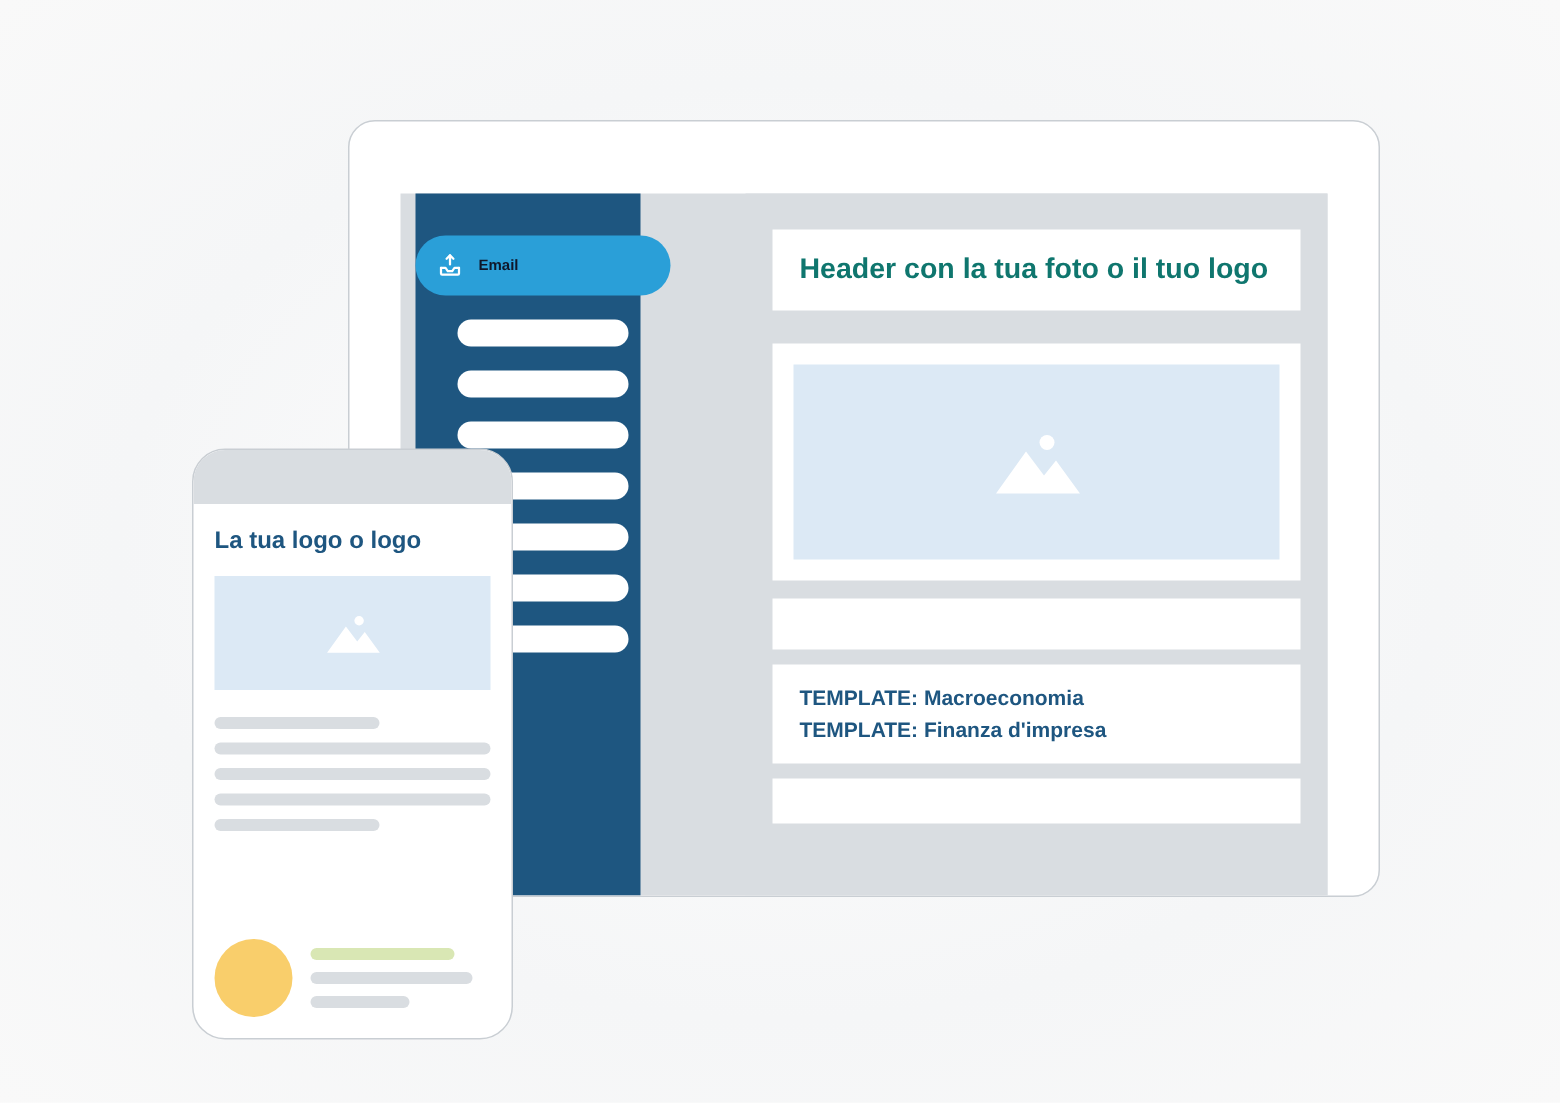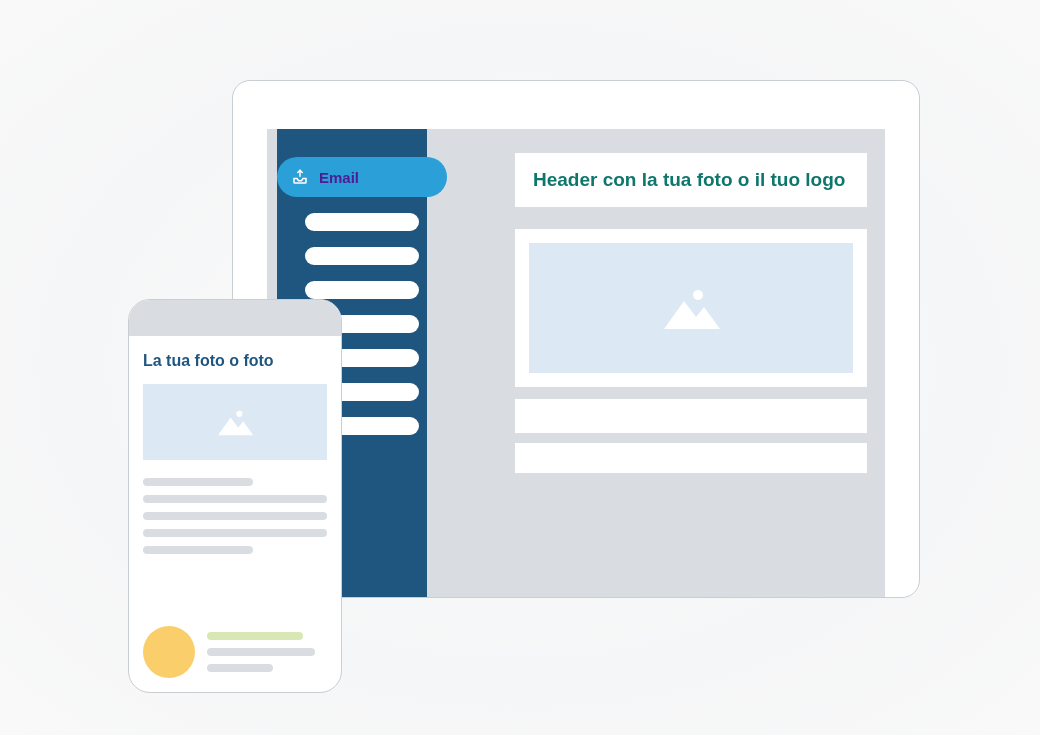--- a/index.html
+++ b/index.html
@@ -55,23 +55,23 @@
     width: 170px;
     height: 40px;
     background: #2a9fd8;
     border-radius: 22px;
     display: flex;
     align-items: center;
     padding-left: 14px;
     gap: 10px;
   }
   .email-pill span {
-    color: #4c1d95;
+    color: #0f172a;
     font-weight: bold;
-    font-size: 15px;
+    font-size: 10px;
   }
   .pill-stack {
     position: absolute;
     left: 28px;
     top: 84px;
     width: 114px;
     display: flex;
     flex-direction: column;
     gap: 16px;
   }
@@ -256,32 +256,36 @@
               <svg width="70" height="50" viewBox="0 0 70 50">
                 <circle cx="42" cy="12" r="5" fill="#ffffff"></circle>
                 <path d="M8 46 L28 18 L40 34 L48 24 L64 46 Z" fill="#ffffff"></path>
               </svg>
             </span>
           </div>
         </div>
 
         <div class="spacer-bar"></div>
 
+        <div class="template-card">
+          <div class="template-line">TEMPLATE: Macroeconomia</div>
+          <div class="template-line">TEMPLATE: Finanza d'impresa</div>
+        </div>
 
         <div class="lower-block"></div>
       </div>
 
     </div>
   </div>
 
   <div class="phone">
     <div class="phone-top"></div>
 
     <div class="phone-header">
-      <div class="phone-header-text">La tua foto o foto</div>
+      <div class="phone-header-text">La tua logo o logo</div>
     </div>
 
     <div class="phone-image">
       <span class="mountain-icon">
         <svg width="44" height="32" viewBox="0 0 70 50">
           <circle cx="42" cy="12" r="5" fill="#ffffff"></circle>
           <path d="M8 46 L28 18 L40 34 L48 24 L64 46 Z" fill="#ffffff"></path>
         </svg>
       </span>
     </div>

